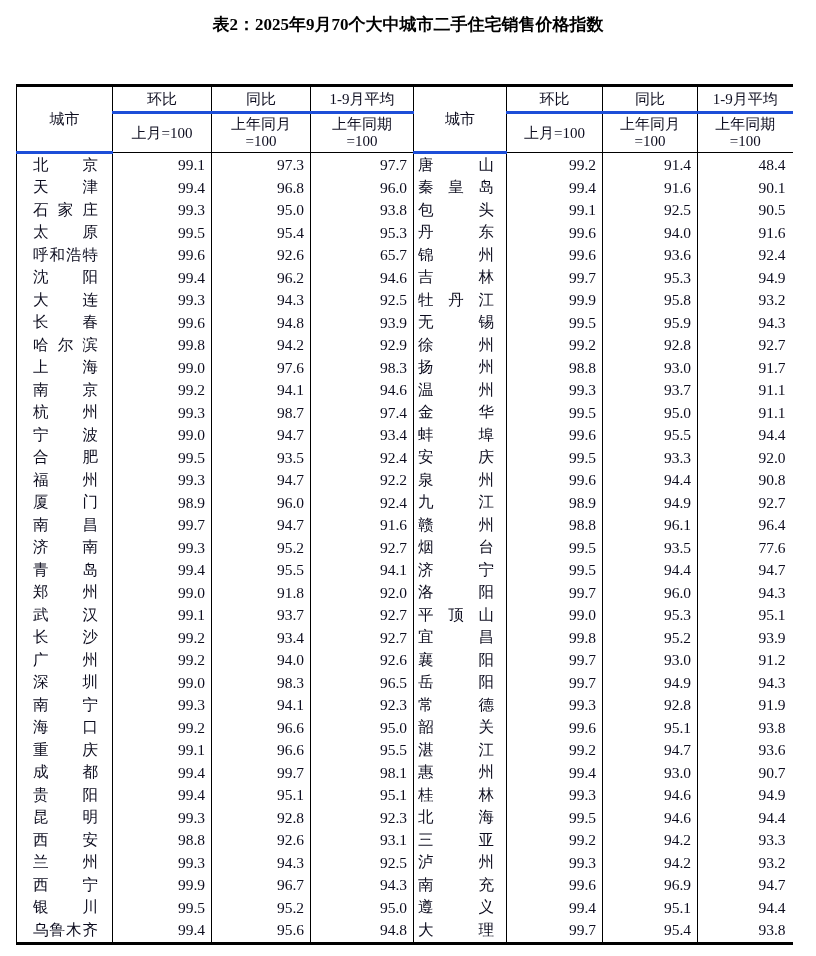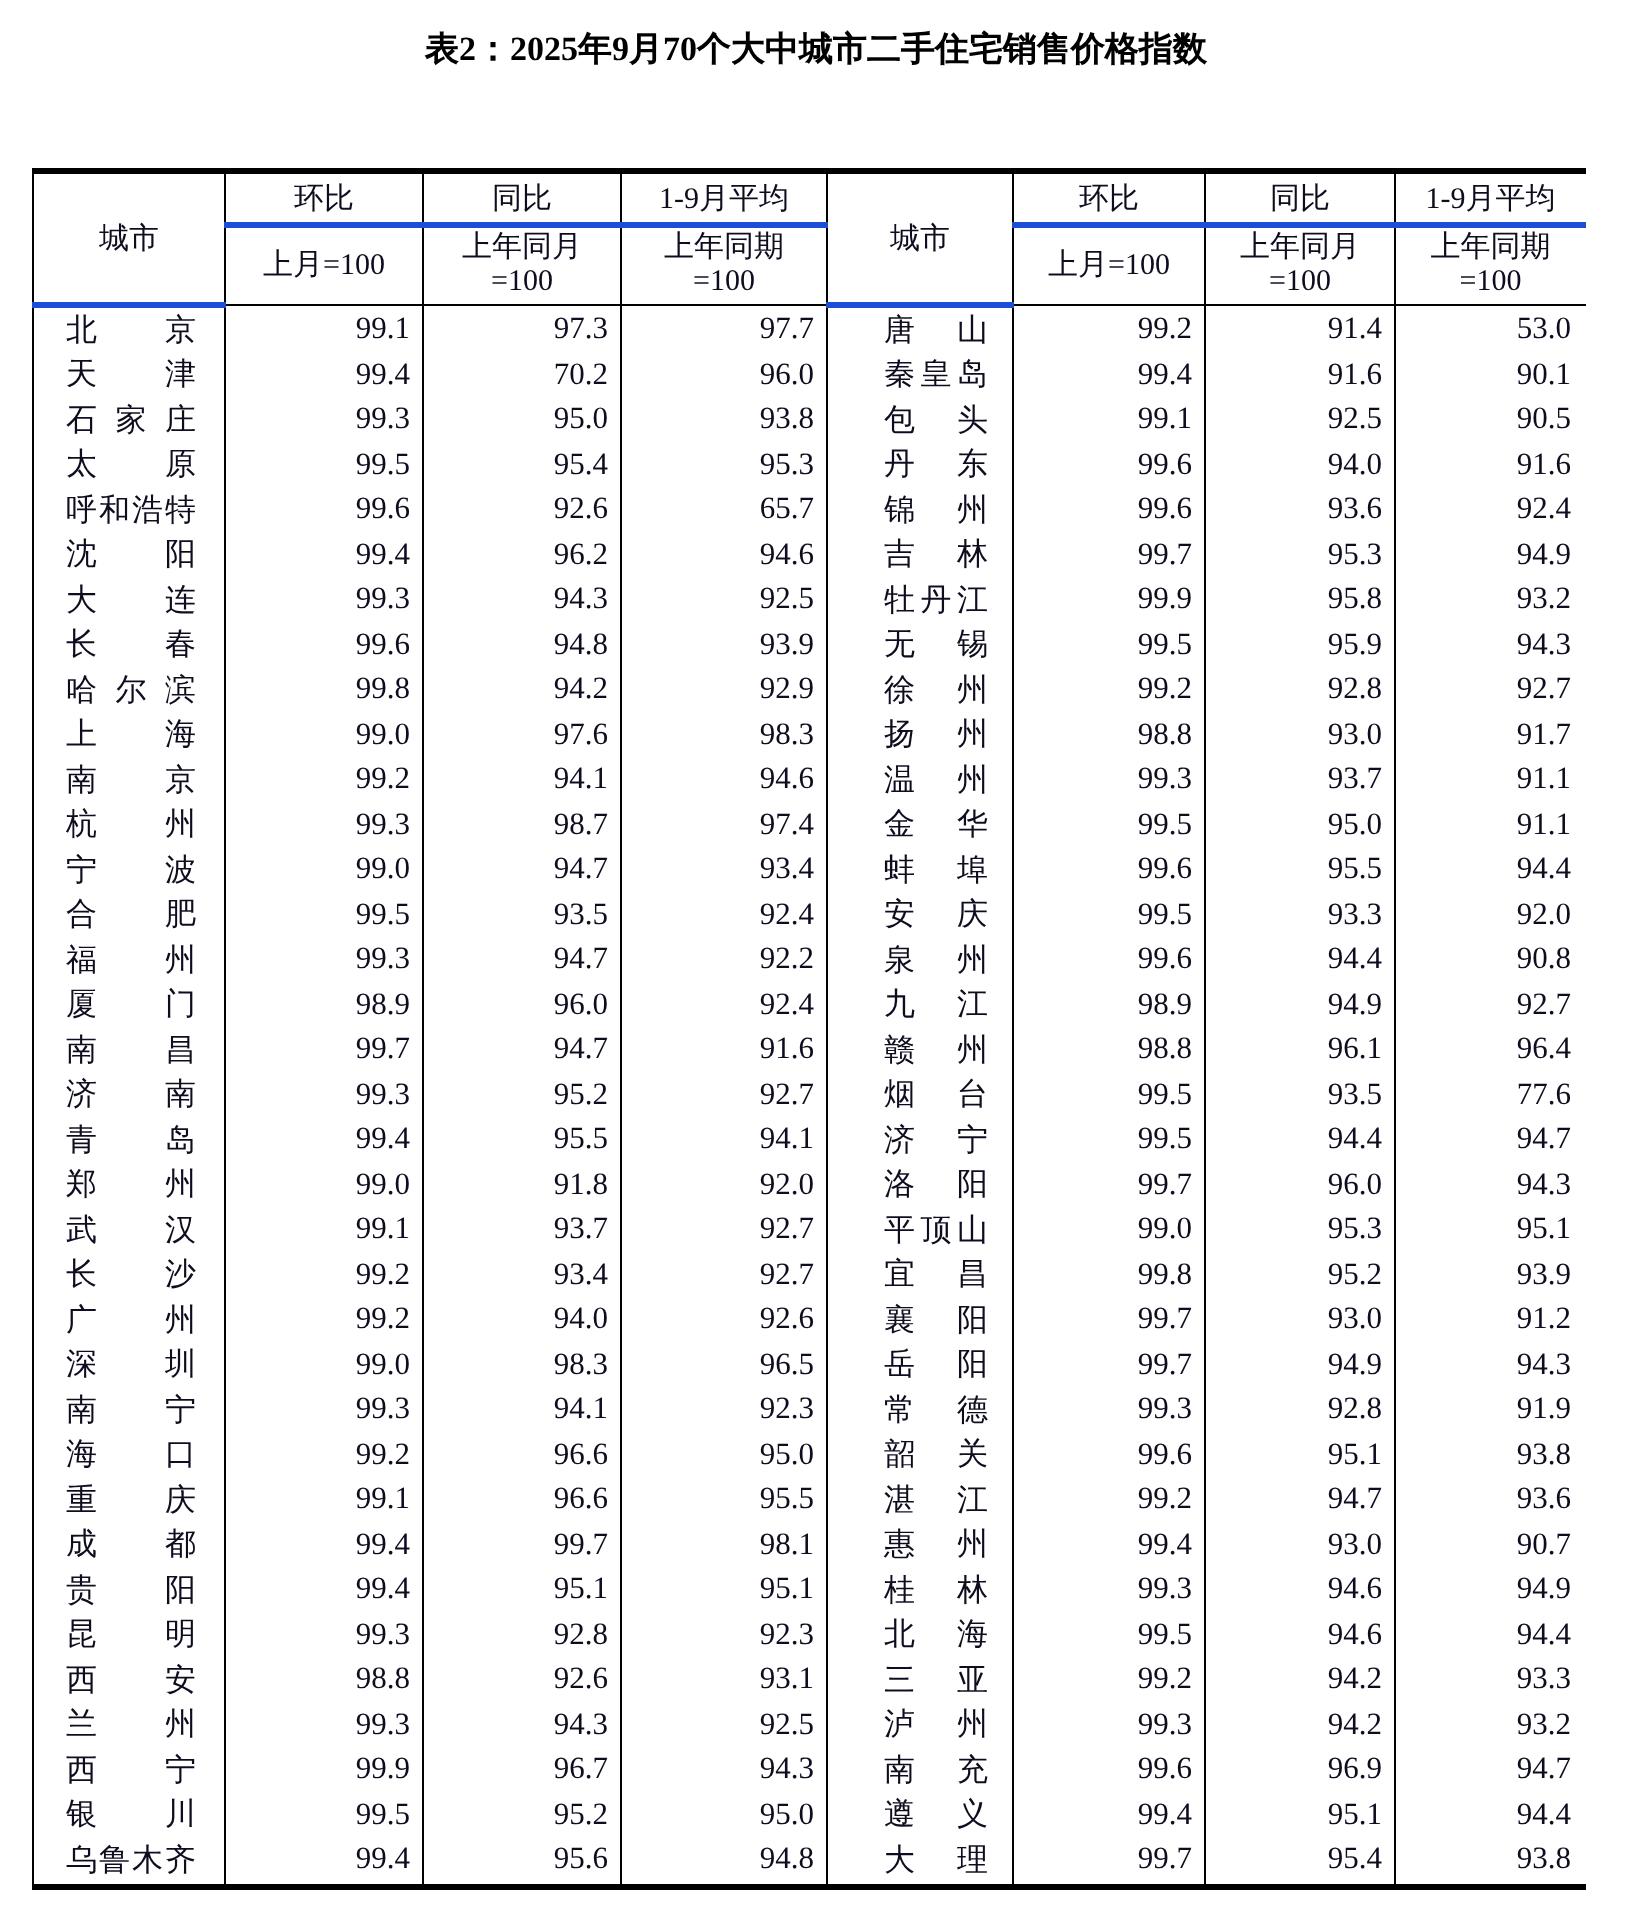--- a/index.html
+++ b/index.html
@@ -50,21 +50,21 @@
   .subline { display: block; }
 
   
   tbody td { height: 22.5px; font-size: 15.5px; vertical-align: middle; }
   td.city .cityname {
     display: block;
     margin: 0 14px 0 16px;
     text-align: justify;
     text-align-last: justify;
   }
-  td.cityR .cityname { margin: 0 12px 0 28px; }
+  td.cityR .cityname { margin: 0 12px 0 4px; }
   td.num  { text-align: right; padding-right: 6px; }
   td.avgL { }
   td.avgR { padding-right: 7px; }
 </style>
 </head>
 <body>
 
 <div class="page-title">表2：2025年9月70个大中城市二手住宅销售价格指数</div>
 
 <table class="idx">
@@ -122,28 +122,28 @@
           <span class="cityname">北京</span>
         </td>
     <td class="num">99.1</td>
     <td class="num">97.3</td>
     <td class="num avgL">97.7</td>
     <td class="city cityR">
           <span class="cityname">唐山</span>
         </td>
     <td class="num">99.2</td>
     <td class="num">91.4</td>
-    <td class="num avgR no-r">53.0</td>
+    <td class="num avgR no-r">48.4</td>
   </tr>
       <tr>
     <td class="city">
           <span class="cityname">天津</span>
         </td>
     <td class="num">99.4</td>
-    <td class="num">70.2</td>
+    <td class="num">96.8</td>
     <td class="num avgL">96.0</td>
     <td class="city cityR">
           <span class="cityname">秦皇岛</span>
         </td>
     <td class="num">99.4</td>
     <td class="num">91.6</td>
     <td class="num avgR no-r">90.1</td>
   </tr>
       <tr>
     <td class="city">

